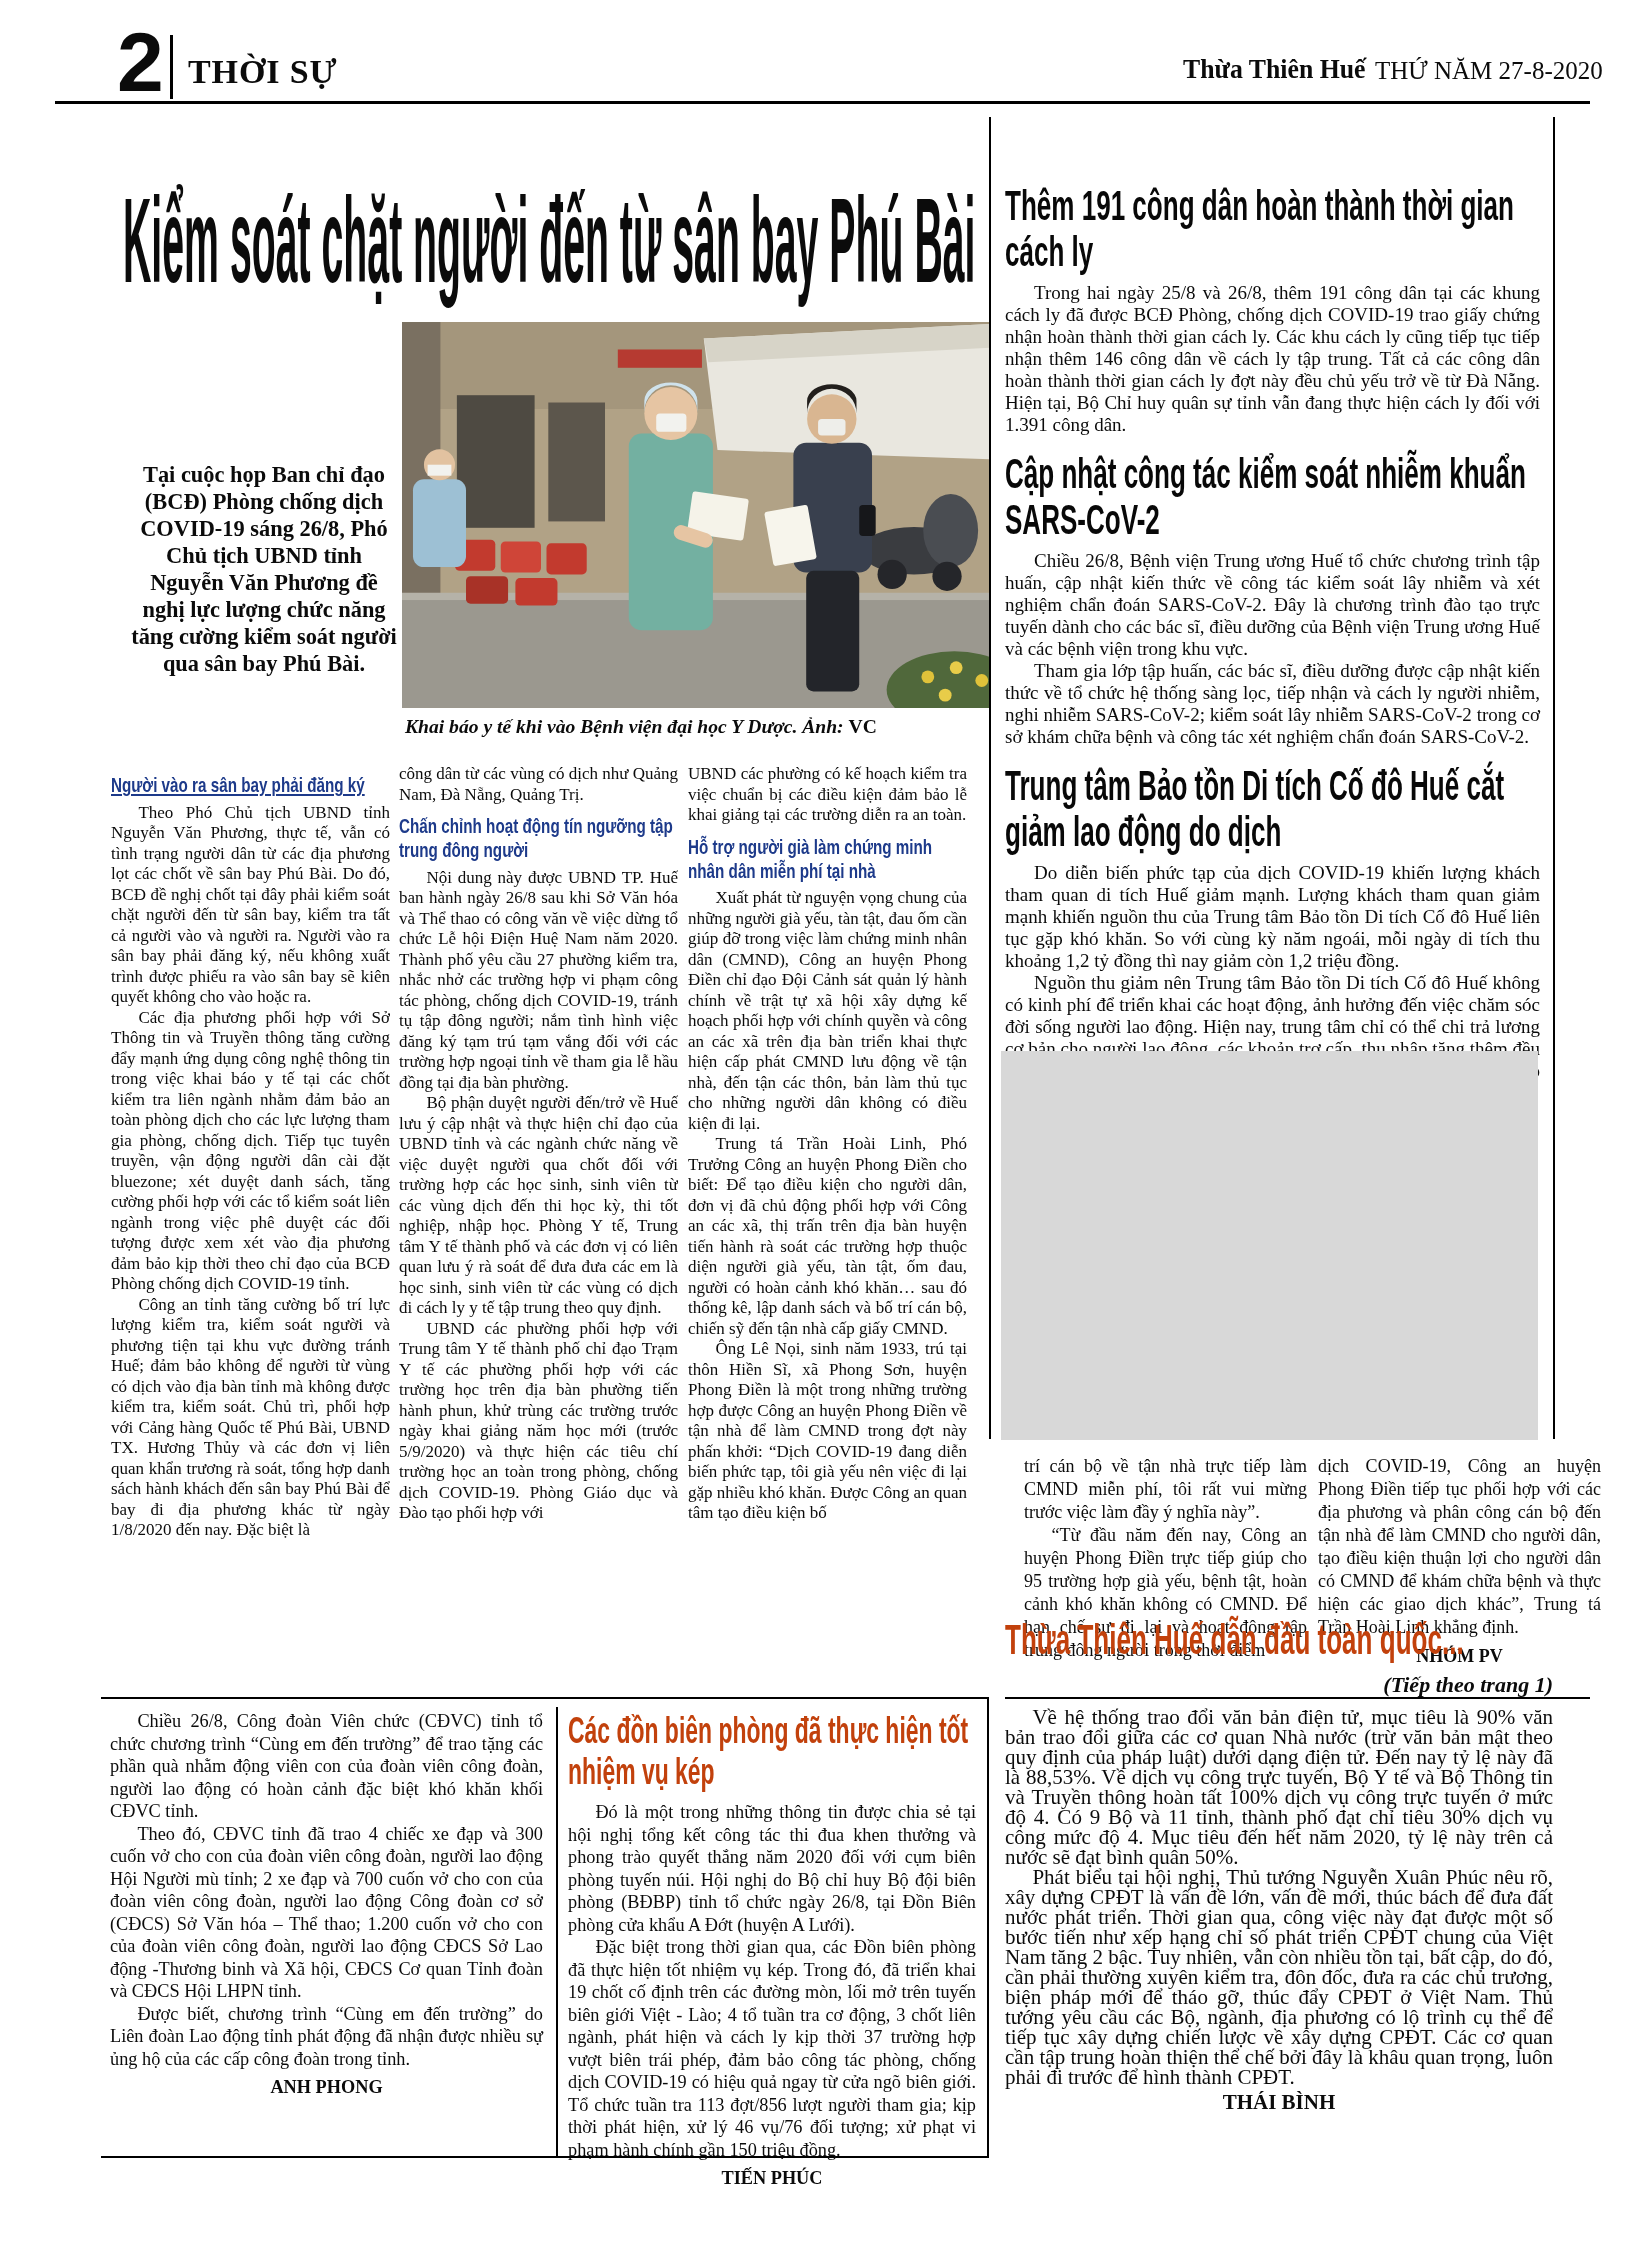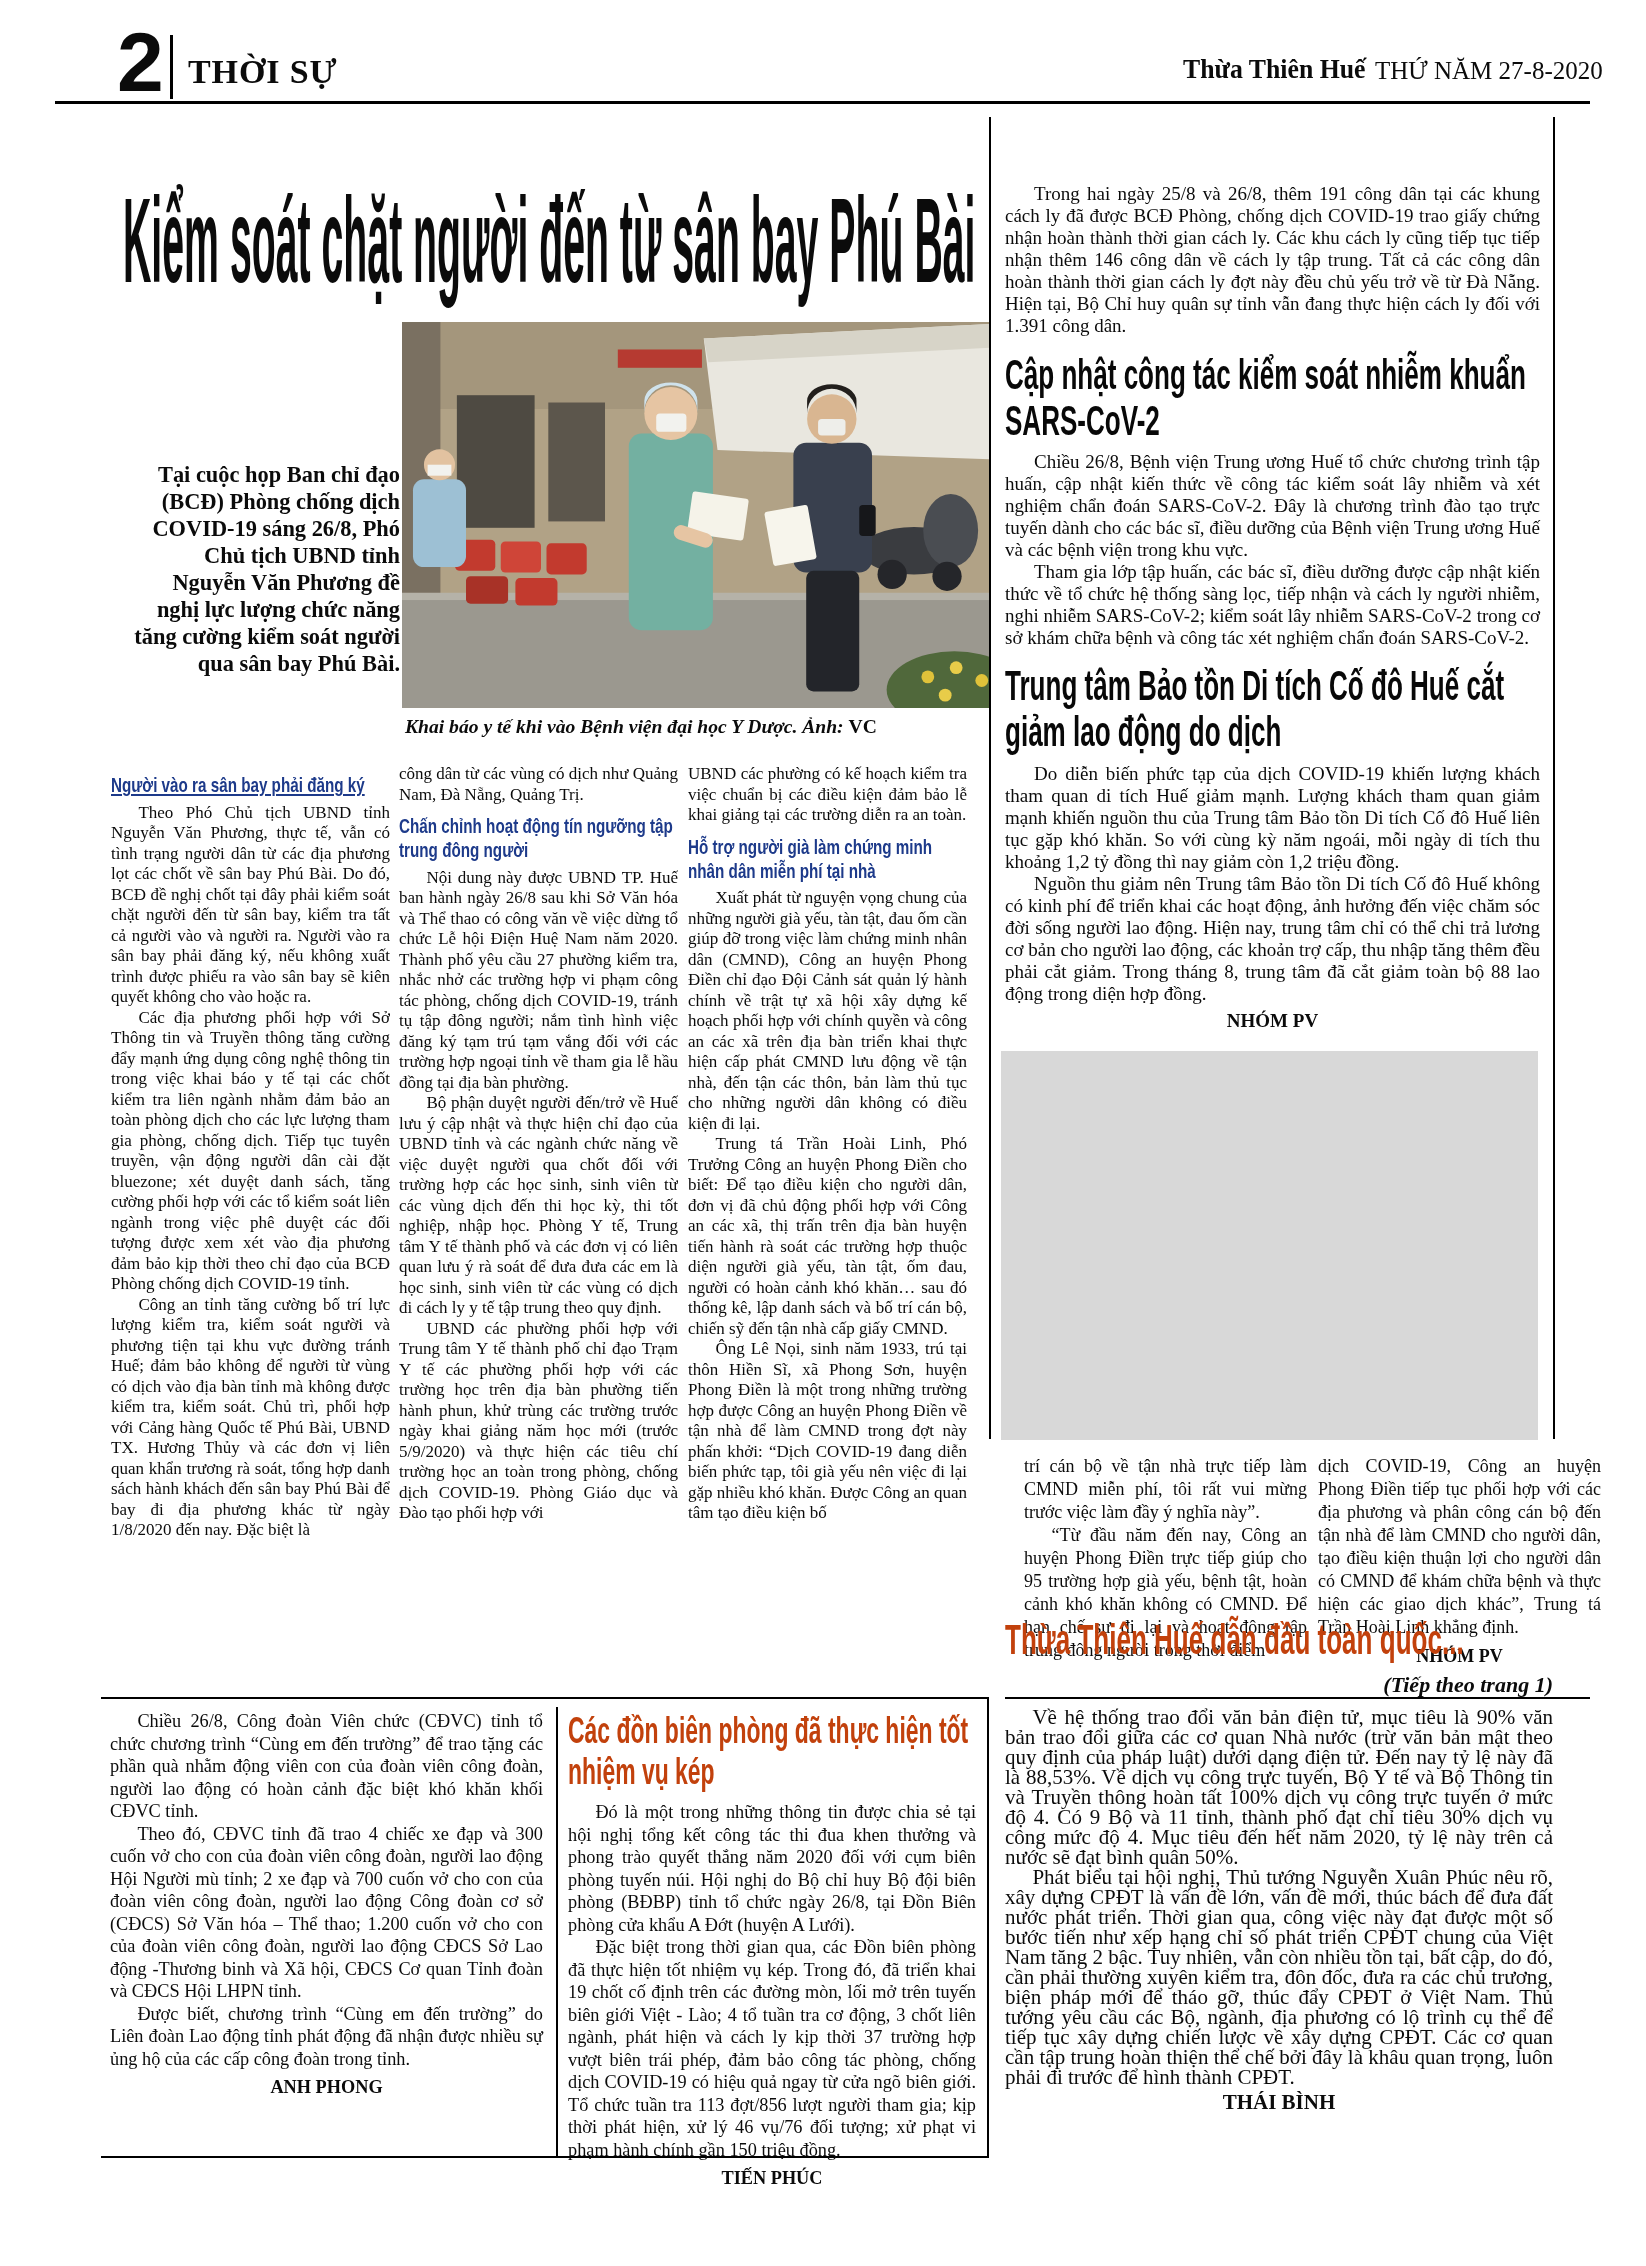--- a/index.html
+++ b/index.html
@@ -12,21 +12,21 @@
   #head-bar{left:170px;top:35px;width:2.7px;height:64px;background:#000;}
   #section{left:188px;top:53px;font:700 34px/37px "Liberation Serif",serif;letter-spacing:0.9px;}
   #masthead{left:1183px;top:53px;font:700 28px/31px "Liberation Serif",serif;transform:scaleX(.92);transform-origin:0 0;}
   #dateline{left:1375px;top:57px;font:400 25px/27.4px "Liberation Serif",serif;}
   
   .cond{width:calc(100% / var(--s));transform:scaleX(var(--s));transform-origin:0 0;}
   .one{white-space:nowrap;width:max-content;}
   #main-headline{left:123px;top:175px;width:850px;height:137px;font:700 121px/130px "Liberation Sans",sans-serif;}
   #main-headline .fitx{display:inline-block;white-space:nowrap;transform-origin:0 0;}
   
-  #lead{left:128px;top:461px;width:272px;font:700 22.4px/27px "Liberation Serif",serif;text-align:right;}
+  #lead{left:128px;top:461px;width:272px;font:700 22.4px/27px "Liberation Serif",serif;text-align:center;}
   #photo{left:402px;top:322px;width:588px;height:386px;}
   #caption{left:405px;top:715px;width:585px;font:700 19.6px/24px "Liberation Serif",serif;font-style:italic;}
   #caption .credit{font-style:normal;}
   
   .col{position:absolute;top:764px;height:936px;width:279px;font:400 17px/20.5px "Liberation Serif",serif;overflow:hidden;}
   .col45{position:absolute;top:1455px;width:283px;height:245px;font:400 18px/23px "Liberation Serif",serif;overflow:hidden;margin-left:48px;}
   .blk{margin:0;}
   .blk.p{text-indent:27.4px;text-align:justify;}
   .blk.p0{text-align:justify;}
   .blk.sub,.blk.subu{font:700 21px/24px "Liberation Sans",sans-serif;color:#1d3a8a;
@@ -162,20 +162,23 @@
   <div class="rule" style="left:989px;top:117px;width:1.8px;height:1322px;"></div>
   <div class="rule" style="left:1553px;top:117px;width:1.8px;height:1322px;"></div>
   <div class="rule" style="left:101px;top:1697px;width:888px;height:1.8px;"></div>
   <div class="rule" style="left:1005px;top:1697px;width:585px;height:1.8px;"></div>
   <div class="rule" style="left:556px;top:1707px;width:1.8px;height:450px;"></div>
   <div class="rule" style="left:987px;top:1697px;width:1.8px;height:461px;"></div>
   <div class="rule" style="left:101px;top:2156px;width:888px;height:1.8px;"></div>
 
   <div class="abs" id="sidebar">
     <div class="sb-art">
+      <div class="sb-title">
+          <div class="cond" style="--s:.62">Thêm 191 công dân hoàn thành thời gian cách ly</div>
+        </div>
       <div class="sb-body">
           <div class="blk p">Trong hai ngày 25/8 và 26/8, thêm 191 công dân tại các khung cách ly đã được BCĐ Phòng, chống dịch COVID-19 trao giấy chứng nhận hoàn thành thời gian cách ly. Các khu cách ly cũng tiếp tục tiếp nhận thêm 146 công dân về cách ly tập trung. Tất cả các công dân hoàn thành thời gian cách ly đợt này đều chủ yếu trở về từ Đà Nẵng. Hiện tại, Bộ Chỉ huy quân sự tỉnh vẫn đang thực hiện cách ly đối với 1.391 công dân.</div>
         </div>
     </div>
     <div class="sb-art">
       <div class="sb-title">
           <div class="cond" style="--s:.62">Cập nhật công tác kiểm soát nhiễm khuẩn SARS-CoV-2</div>
         </div>
       <div class="sb-body">
           <div class="blk p">Chiều 26/8, Bệnh viện Trung ương Huế tổ chức chương trình tập huấn, cập nhật kiến thức về công tác kiểm soát lây nhiễm và xét nghiệm chẩn đoán SARS-CoV-2. Đây là chương trình đào tạo trực tuyến dành cho các bác sĩ, điều dưỡng của Bệnh viện Trung ương Huế và các bệnh viện trong khu vực.</div>

